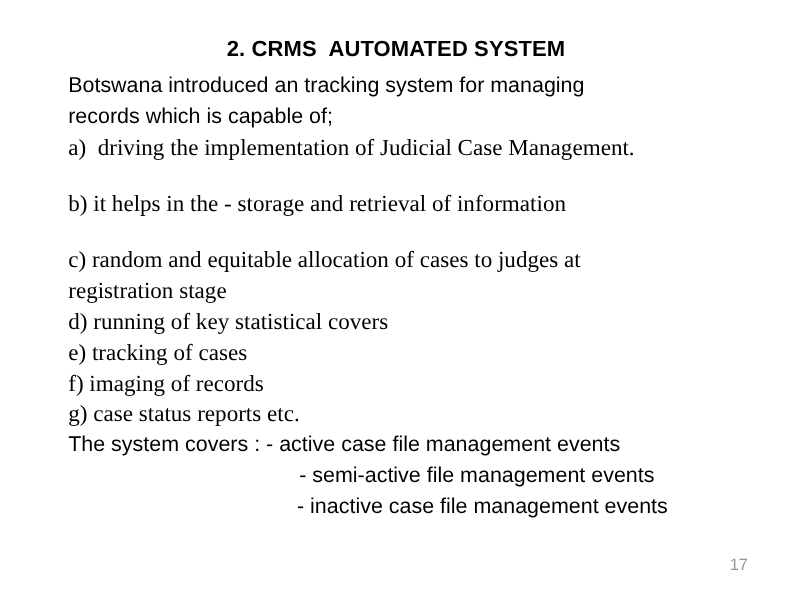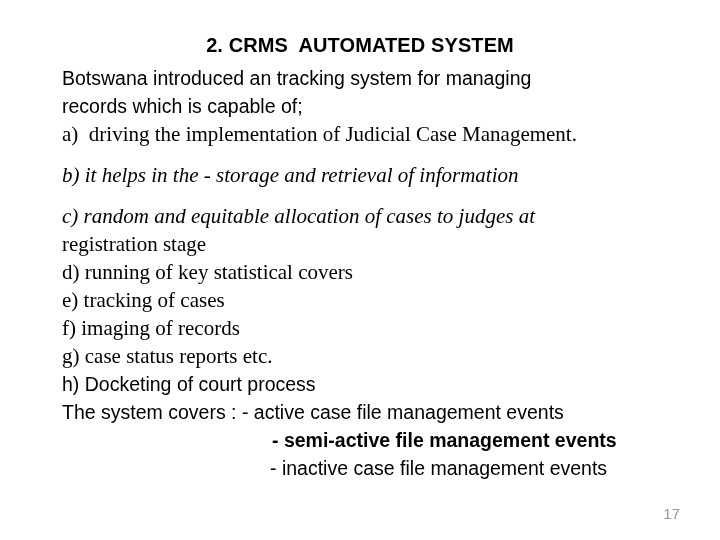--- a/index.html
+++ b/index.html
@@ -59,22 +59,22 @@
   }
 
   .serif {
     font-family: "Liberation Serif", serif;
     font-size: 21px;
     line-height: 28px;
   }
 
   
   .gap-before-sm { }
-  .gap-before-md { margin-top: 13px; font-style: italic; }
-  .indent-semi   { padding-left: 210px; font-weight: bold; }
+  .gap-before-md { margin-top: 23px; }
+  .indent-semi   { padding-left: 210px; }
   .indent-inactive { padding-left: 208px; }
 
   .covers-row {
     white-space: pre;
   }
 
   
   .page-number {
     position: absolute;
     right: 40px;
@@ -108,21 +108,20 @@
     <div class="line serif">registration stage</div>
 
     <div class="line serif">d) running of key statistical covers</div>
 
     <div class="line serif">e) tracking of cases</div>
 
     <div class="line serif">f) imaging of records</div>
 
     <div class="line serif">g) case status reports etc.</div>
 
-    <div class="line sans">h) Docketing of court process</div>
 
     <div class="line sans covers-row"><span>The system covers : </span><span>- active case file management events</span></div>
 
     <div class="line sans indent-semi">- semi-active file management events</div>
 
     <div class="line sans indent-inactive gap-before-sm">- inactive case file management events</div>
 
   </div>
 
   <div class="page-number">17</div>

